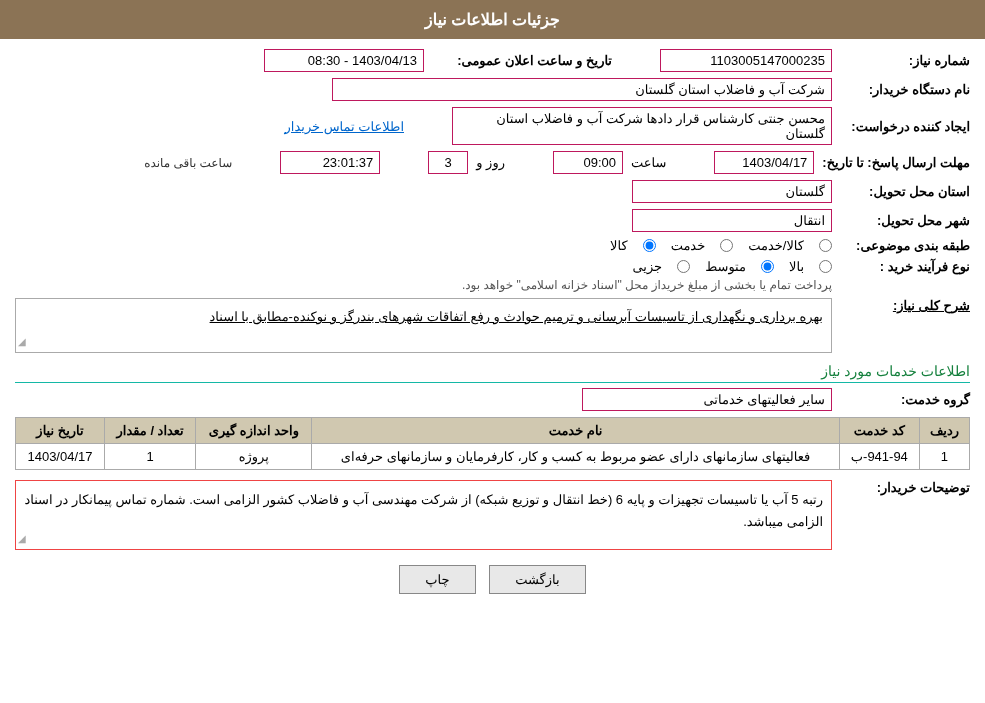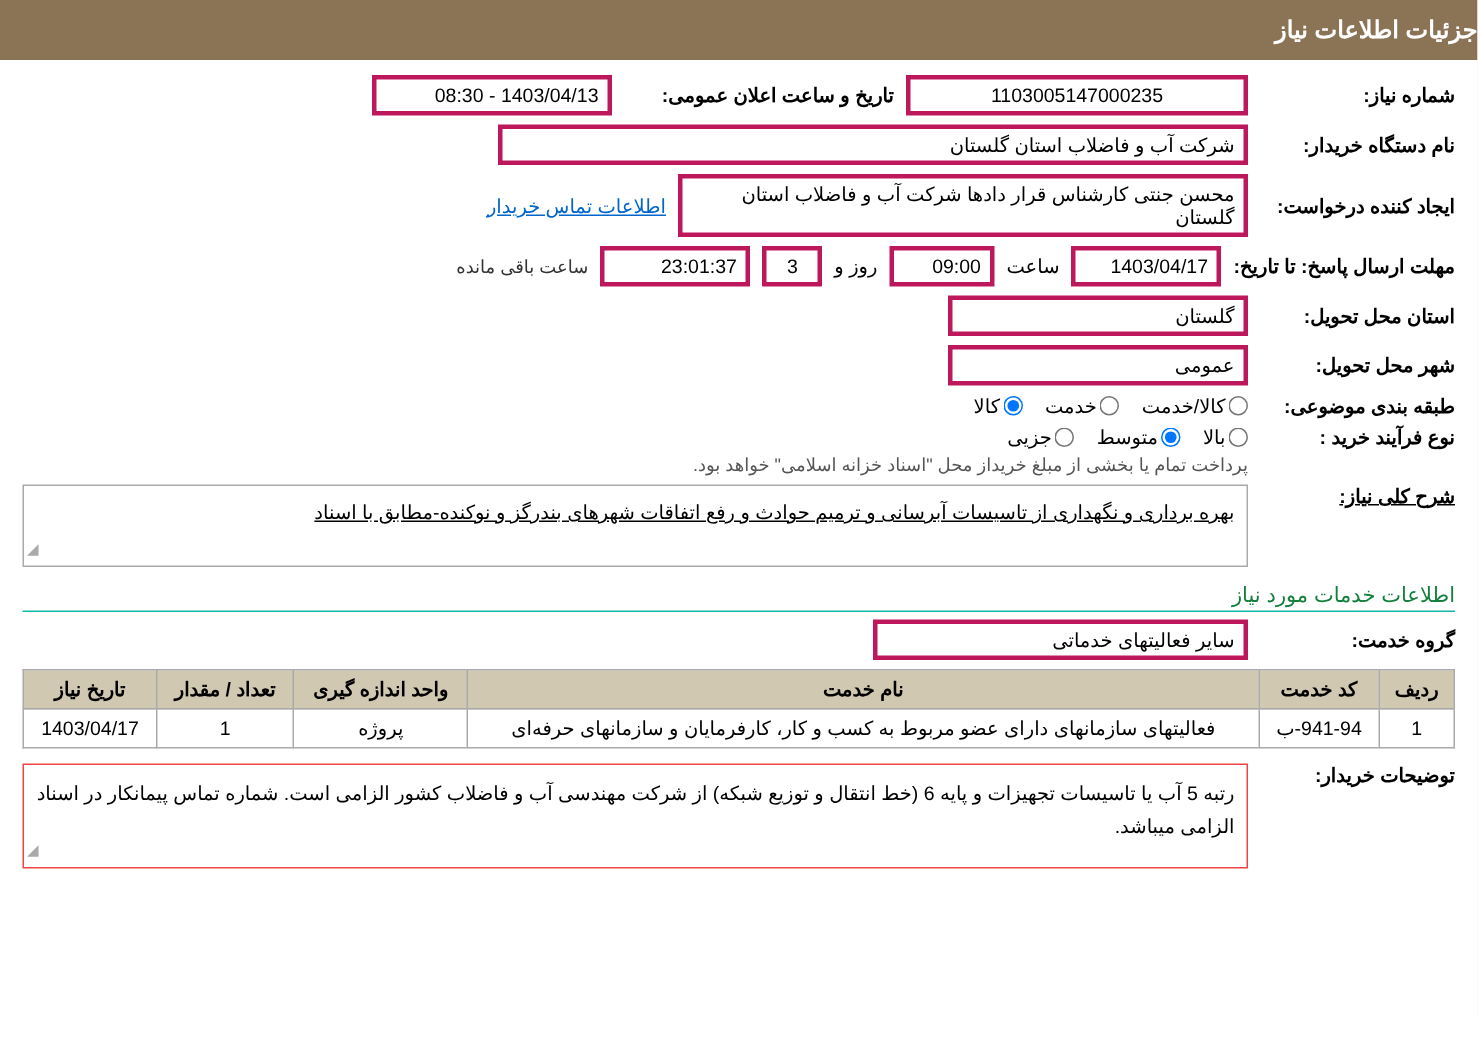--- a/index.html
+++ b/index.html
@@ -11,35 +11,37 @@
     }
     .page-wrapper {
       width: 985px;
       min-height: 703px;
       background: #fff;
       margin: 0 auto;
     }
     .header-bar {
       background: #8B7355;
       color: #fff;
+      text-align: center;
       padding: 10px 0;
       font-size: 16px;
       font-weight: bold;
       margin-bottom: 10px;
     }
     .content {
       padding: 0 15px 15px 15px;
     }
     .input-box {
-      border: 3px solid #be185d;
+      border: 1px solid #be185d;
       background: #fff;
       padding: 3px 6px;
       min-height: 22px;
       display: inline-block;
       text-align: right;
+      margin-left: 40px;
     }
     .input-date { width: 160px; }
     .link-style {
       color: #0066cc;
       text-decoration: underline;
       cursor: pointer;
     }
     .section-title {
       font-weight: normal;
       font-size: 14px;
@@ -49,21 +51,21 @@
       padding-bottom: 3px;
     }
     .radio-group {
       display: inline-flex;
       gap: 15px;
       align-items: center;
     }
     .radio-item {
       display: flex;
       align-items: center;
-      gap: 2px;
+      gap: 15px;
     }
     .services-table {
       width: 100%;
       border-collapse: collapse;
       margin-bottom: 10px;
     }
     .services-table th {
       background: #d0c8b0;
       border: 1px solid #aaa;
       padding: 5px 8px;
@@ -117,21 +119,21 @@
 <div class="page-wrapper">
 
   <div class="header-bar">
     <span>جزئیات اطلاعات نیاز</span>
   </div>
 
   <div class="content">
 
     <div class="row-flex">
       <span class="row-label">شماره نیاز:</span>
-      <span class="input-box input-date" style="width:228px;text-align:center;">1103005147000235</span>
+      <span class="input-box input-date" style="width:172px;">1103005147000235</span>
       <span class="row-label" style="min-width:180px;">تاریخ و ساعت اعلان عمومی:</span>
       <span class="input-box input-date">1403/04/13 - 08:30</span>
     </div>
 
     <div class="row-flex">
       <span class="row-label">نام دستگاه خریدار:</span>
       <span class="input-box" style="width:500px;">شرکت آب و فاضلاب استان گلستان</span>
     </div>
 
     <div class="row-flex">
@@ -151,21 +153,21 @@
       <span class="remaining-label">ساعت باقی مانده</span>
     </div>
 
     <div class="row-flex">
       <span class="row-label">استان محل تحویل:</span>
       <span class="input-box" style="width:200px;">گلستان</span>
     </div>
 
     <div class="row-flex">
       <span class="row-label">شهر محل تحویل:</span>
-      <span class="input-box" style="width:200px;">عمومی</span>
+      <span class="input-box" style="width:200px;">انتقال</span>
     </div>
 
     <div class="row-flex">
       <span class="row-label">طبقه بندی موضوعی:</span>
       <div class="radio-group">
         <div class="radio-item">
           <input type="radio" name="category" style="">
           <span>کالا/خدمت</span>
         </div>
         <div class="radio-item">
@@ -240,14 +242,18 @@
 
     <div class="row-flex" style="align-items:flex-start; margin-top:6px;">
       <span class="row-label">توضیحات خریدار:</span>
       <div style="flex:1; border:1px solid #ef4444; padding:8px; min-height:70px; background:#fff; position:relative; text-align:right; direction:rtl; line-height:1.7;">
         <span>رتبه 5 آب یا تاسیسات تجهیزات و پایه 6 (خط انتقال و توزیع شبکه) از شرکت مهندسی آب و فاضلاب کشور الزامی است.
 شماره تماس پیمانکار در اسناد الزامی میباشد.</span>
         <span style="position:absolute;bottom:2px;left:2px;font-size:10px;color:#aaa;">◢</span>
       </div>
     </div>
 
+    <div class="buttons-row">
+      <button class="btn">بازگشت</button>
+      <button class="btn">چاپ</button>
+    </div>
   </div>
 </div>
 
 </body></html>

